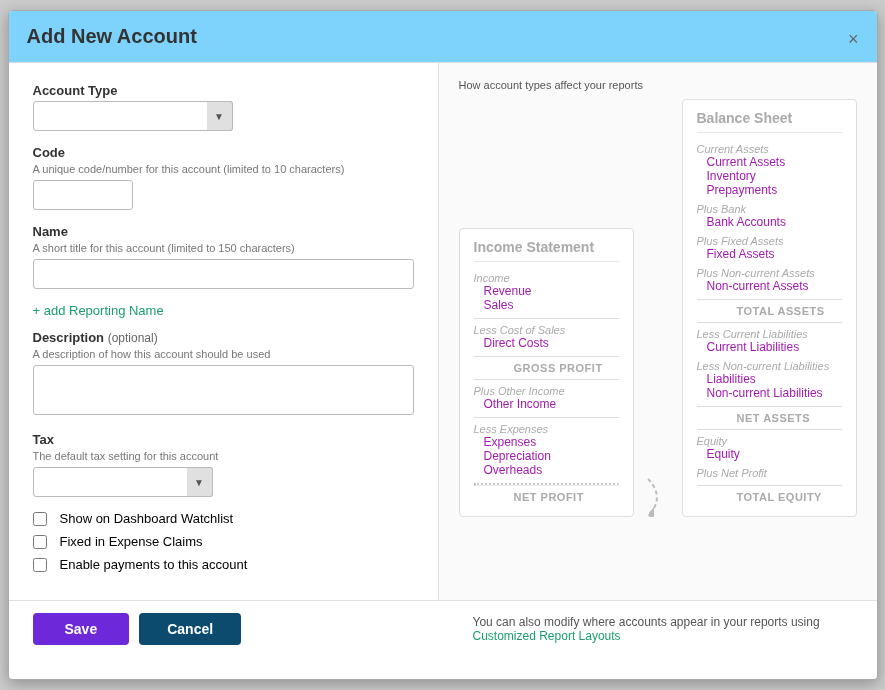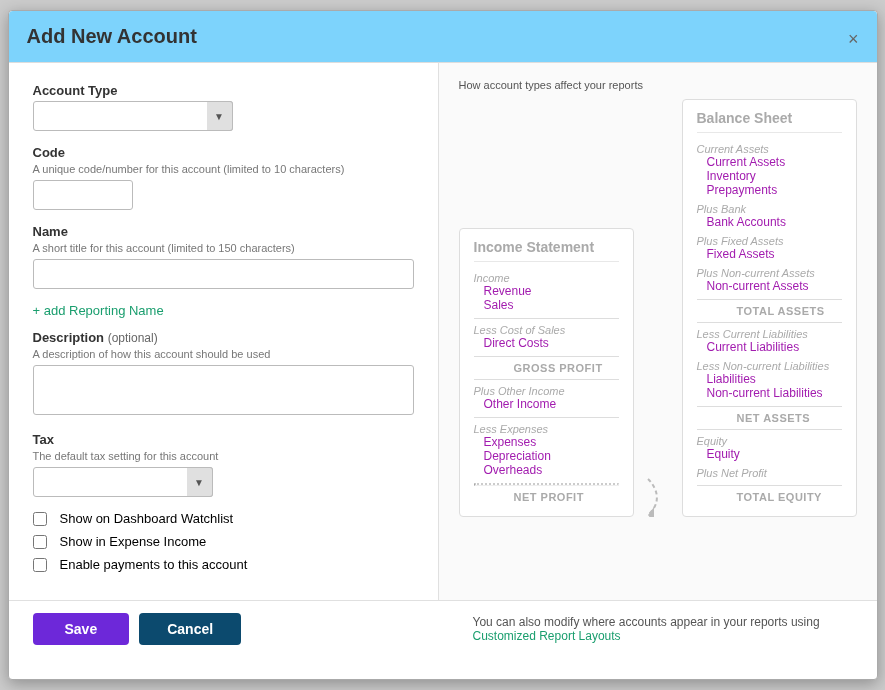--- a/index.html
+++ b/index.html
@@ -314,21 +314,21 @@
           <span class="select-arrow">▼</span>
         </div>
       </div>
 
       <div class="checkbox-group">
         <input type="checkbox" style="">
         <label>Show on Dashboard Watchlist</label>
       </div>
       <div class="checkbox-group">
         <input type="checkbox" style="">
-        <label>Show in Expense Income</label>
+        <label>Fixed in Expense Claims</label>
       </div>
       <div class="checkbox-group">
         <input type="checkbox" style="">
         <label>Enable payments to this account</label>
       </div>
     </div>
 
     <div class="right-panel">
       <div class="report-info-title">How account types affect your reports</div>
       <div class="report-columns">

